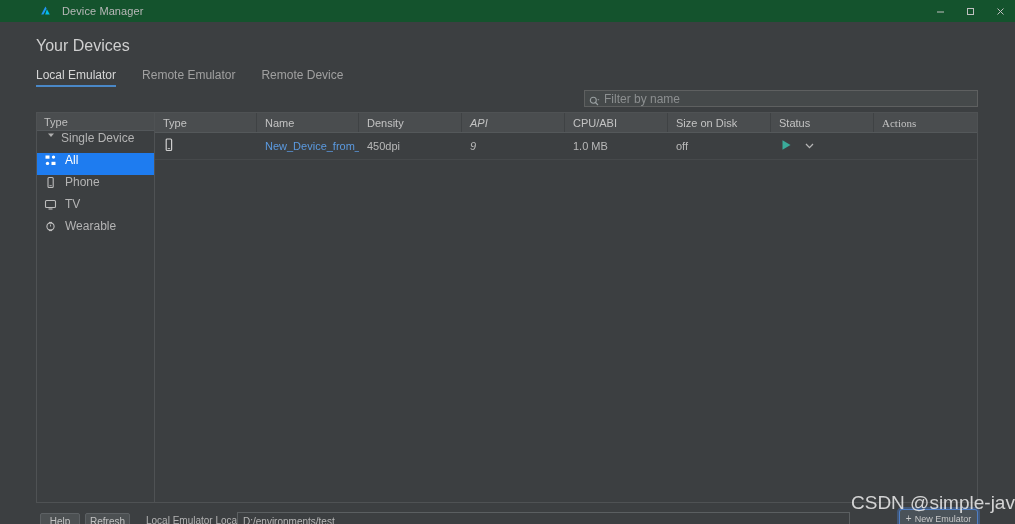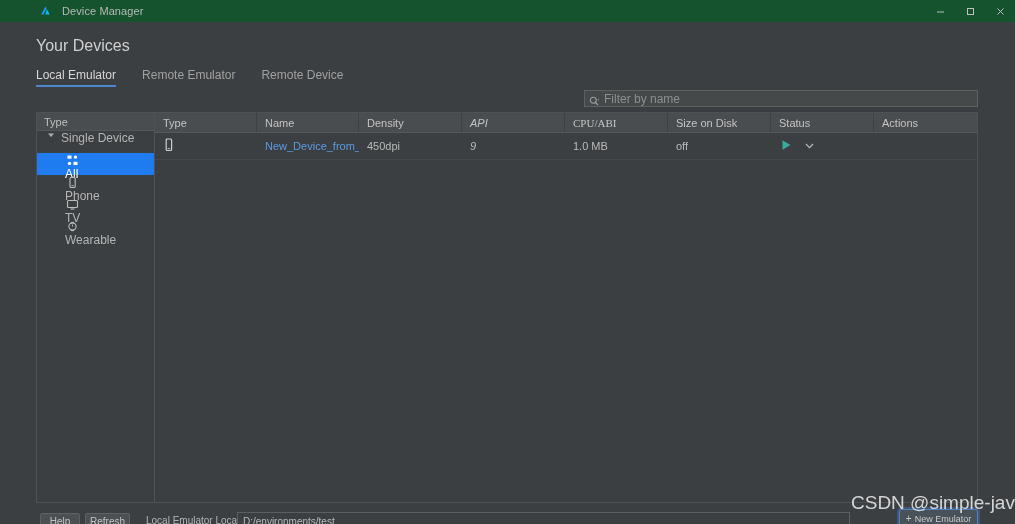--- a/index.html
+++ b/index.html
@@ -63,44 +63,44 @@
   .side-head {
     height: 18px; background: #4a4d4f; border-bottom: 1px solid #53575a;
     display: flex; align-items: center; padding-left: 7px;
     font-size: 11px; color: #bfbfbf;
   }
   .tree-row {
     height: 22px; display: flex; align-items: flex-start;
     font-size: 12px; color: #b4b4b4; padding-left: 8px;
   }
   .tree-row .twisty { width: 12px; display:flex; align-items:center; justify-content:center; }
-  .tree-row.child { padding-left: 28px; flex-direction: column; }
+  .tree-row.child { padding-left: 6px; }
   .tree-row.selected { background: #1e7cf0; color: #ffffff; }
   .tree-icon { width: 14px; height: 14px; margin-right: 8px; display:flex; align-items:center; justify-content:center; flex:0 0 auto; }
 
   
   .table-wrap {
     position: absolute; left: 154px; top: 90px; width: 824px; height: 391px;
     background: #3c3f41; border: 1px solid #4f5254;
   }
   .thead { display: flex; height: 20px; background: #4a4d4f; border-bottom: 1px solid #54585a; }
   .th {
     font-size: 11px; color: #c3c3c3; display: flex; align-items: center;
     padding-left: 8px; border-right: 1px solid #3f4244; height: 100%;
   }
-  .th:last-child { border-right: none; }
+  .th:last-child { border-right: none; font-family: Liberation Serif, serif; }
   .trow { display: flex; height: 27px; align-items: center; border-bottom: 1px solid #46494b; }
   .td {
     font-size: 11px; color: #b9b9b9; display: flex; align-items: center;
     padding-left: 8px; height: 100%; overflow: hidden; white-space: nowrap;
   }
   .td.link { color: #5b9ae0; }
   .td.actions { gap: 12px; padding-left: 10px; }
   .col-type { width: 102px; } .col-name { width: 102px; } .col-density { width: 103px; }
-  .col-api { width: 103px; font-style: italic; } .col-cpu { width: 103px; font-family: Liberation Serif, serif; } .col-size { width: 103px; }
+  .col-api { width: 103px; font-style: italic; } .col-cpu { width: 103px; } .col-size { width: 103px; }
   .col-status { width: 103px; } .col-actions { width: 103px; }
 
   
   .bottom { position: absolute; left: 0; top: 484px; width: 1015px; height: 40px; }
   .btn {
     position: absolute; height: 17px; background: #4c5052; border: 1px solid #5d6164;
     border-radius: 2px; font-size: 10px; color: #c2c2c2;
     display: flex; align-items: center; justify-content: center;
   }
   .btn-help { left: 40px; top: 7px; width: 40px; }

